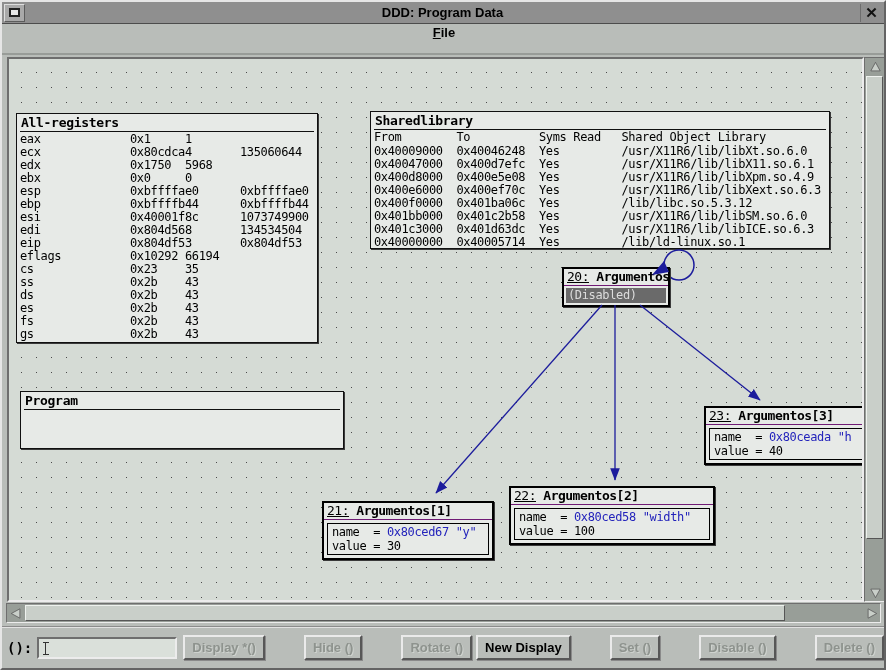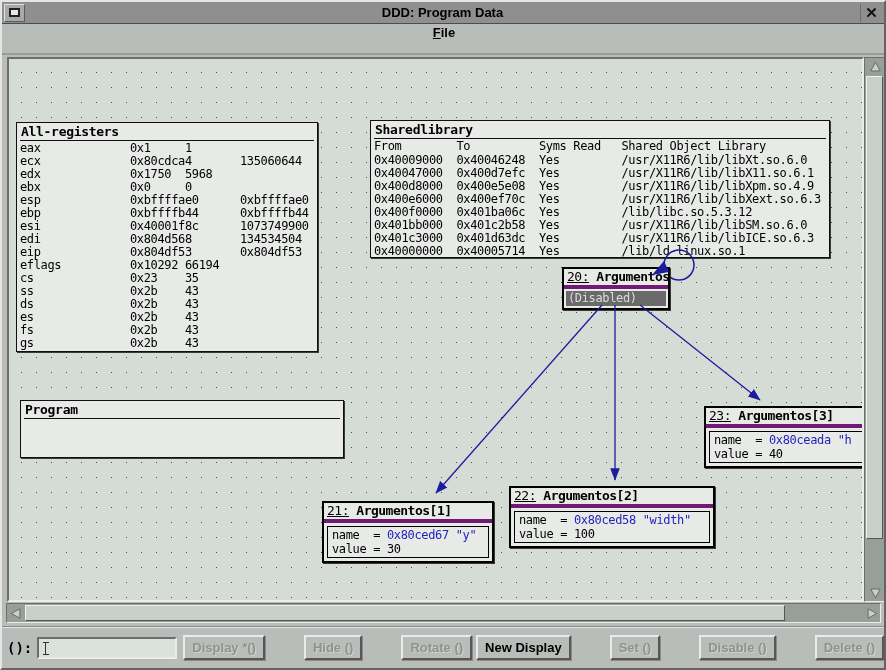--- a/index.html
+++ b/index.html
@@ -36,32 +36,32 @@
   
   .ibox{position:absolute;background:#e7eae7;border:1px solid #101010;
     box-shadow:1px 1px 0 #3a3a3a;padding:1px 3px;}
   .ibox-title{font:bold 13px/16px "DejaVu Sans Mono",monospace;letter-spacing:-0.3px;
     border-bottom:1px solid #101010;padding:0 1px;color:#000;}
   .ibox pre{margin:1px 0 0 0;font:12px/13px "DejaVu Sans Mono",monospace;
     letter-spacing:-0.35px;white-space:pre;color:#000;}
   
   .node{position:absolute;background:#e7eae7;border:2px solid #000;box-shadow:1px 1px 0 #3a3a3a;}
   .node-title{font:bold 13px/16px "DejaVu Sans Mono",monospace;letter-spacing:-0.5px;
-    padding:0 3px;border-bottom:4px solid #701a75;white-space:nowrap;color:#000;}
+    padding:0 3px;border-bottom:1px solid #701a75;white-space:nowrap;color:#000;}
   .node-id{font-weight:normal;text-decoration:underline;}
   .node-status{margin:2px;background:#6a6a6a;color:#dcdcdc;
     font:12px/15px "DejaVu Sans Mono",monospace;letter-spacing:-0.35px;padding:0 2px;}
   .valbox{margin:3px;border:1px solid #000;padding:1px 4px;}
   .vline{font:12px/14px "DejaVu Sans Mono",monospace;letter-spacing:-0.35px;white-space:pre;color:#000;}
   .vblue{color:#2323bb;}
   svg.edges{position:absolute;left:0;top:0;pointer-events:none;}
   .z-under{z-index:2;}
   .nodes-layer{position:absolute;left:0;top:0;width:853px;height:541px;z-index:3;}
   .z-over{z-index:4;}
-  .iboxes-layer{position:absolute;left:0;top:16px;width:853px;height:541px;z-index:1;}
+  .iboxes-layer{position:absolute;left:0;top:7px;width:853px;height:541px;z-index:1;}
   
   .vscroll{position:absolute;left:862px;top:55px;width:21px;height:545px;
     background:#989e98;border:1px solid;border-color:#6e6e6e #ececec #ececec #6e6e6e;}
   .hscroll{position:absolute;left:4px;top:601px;width:875px;height:20px;
     background:#989e98;border:1px solid;border-color:#6e6e6e #ececec #ececec #6e6e6e;}
   .sb-btn{position:absolute;display:flex;align-items:center;justify-content:center;}
   .vthumb{position:absolute;left:1px;top:18px;width:17px;height:463px;background:#c9cfc9;
     border:1px solid;border-color:#eef1ee #565656 #565656 #eef1ee;}
   .hthumb{position:absolute;left:18px;top:1px;width:760px;height:16px;background:#c9cfc9;
     border:1px solid;border-color:#eef1ee #565656 #565656 #eef1ee;}

